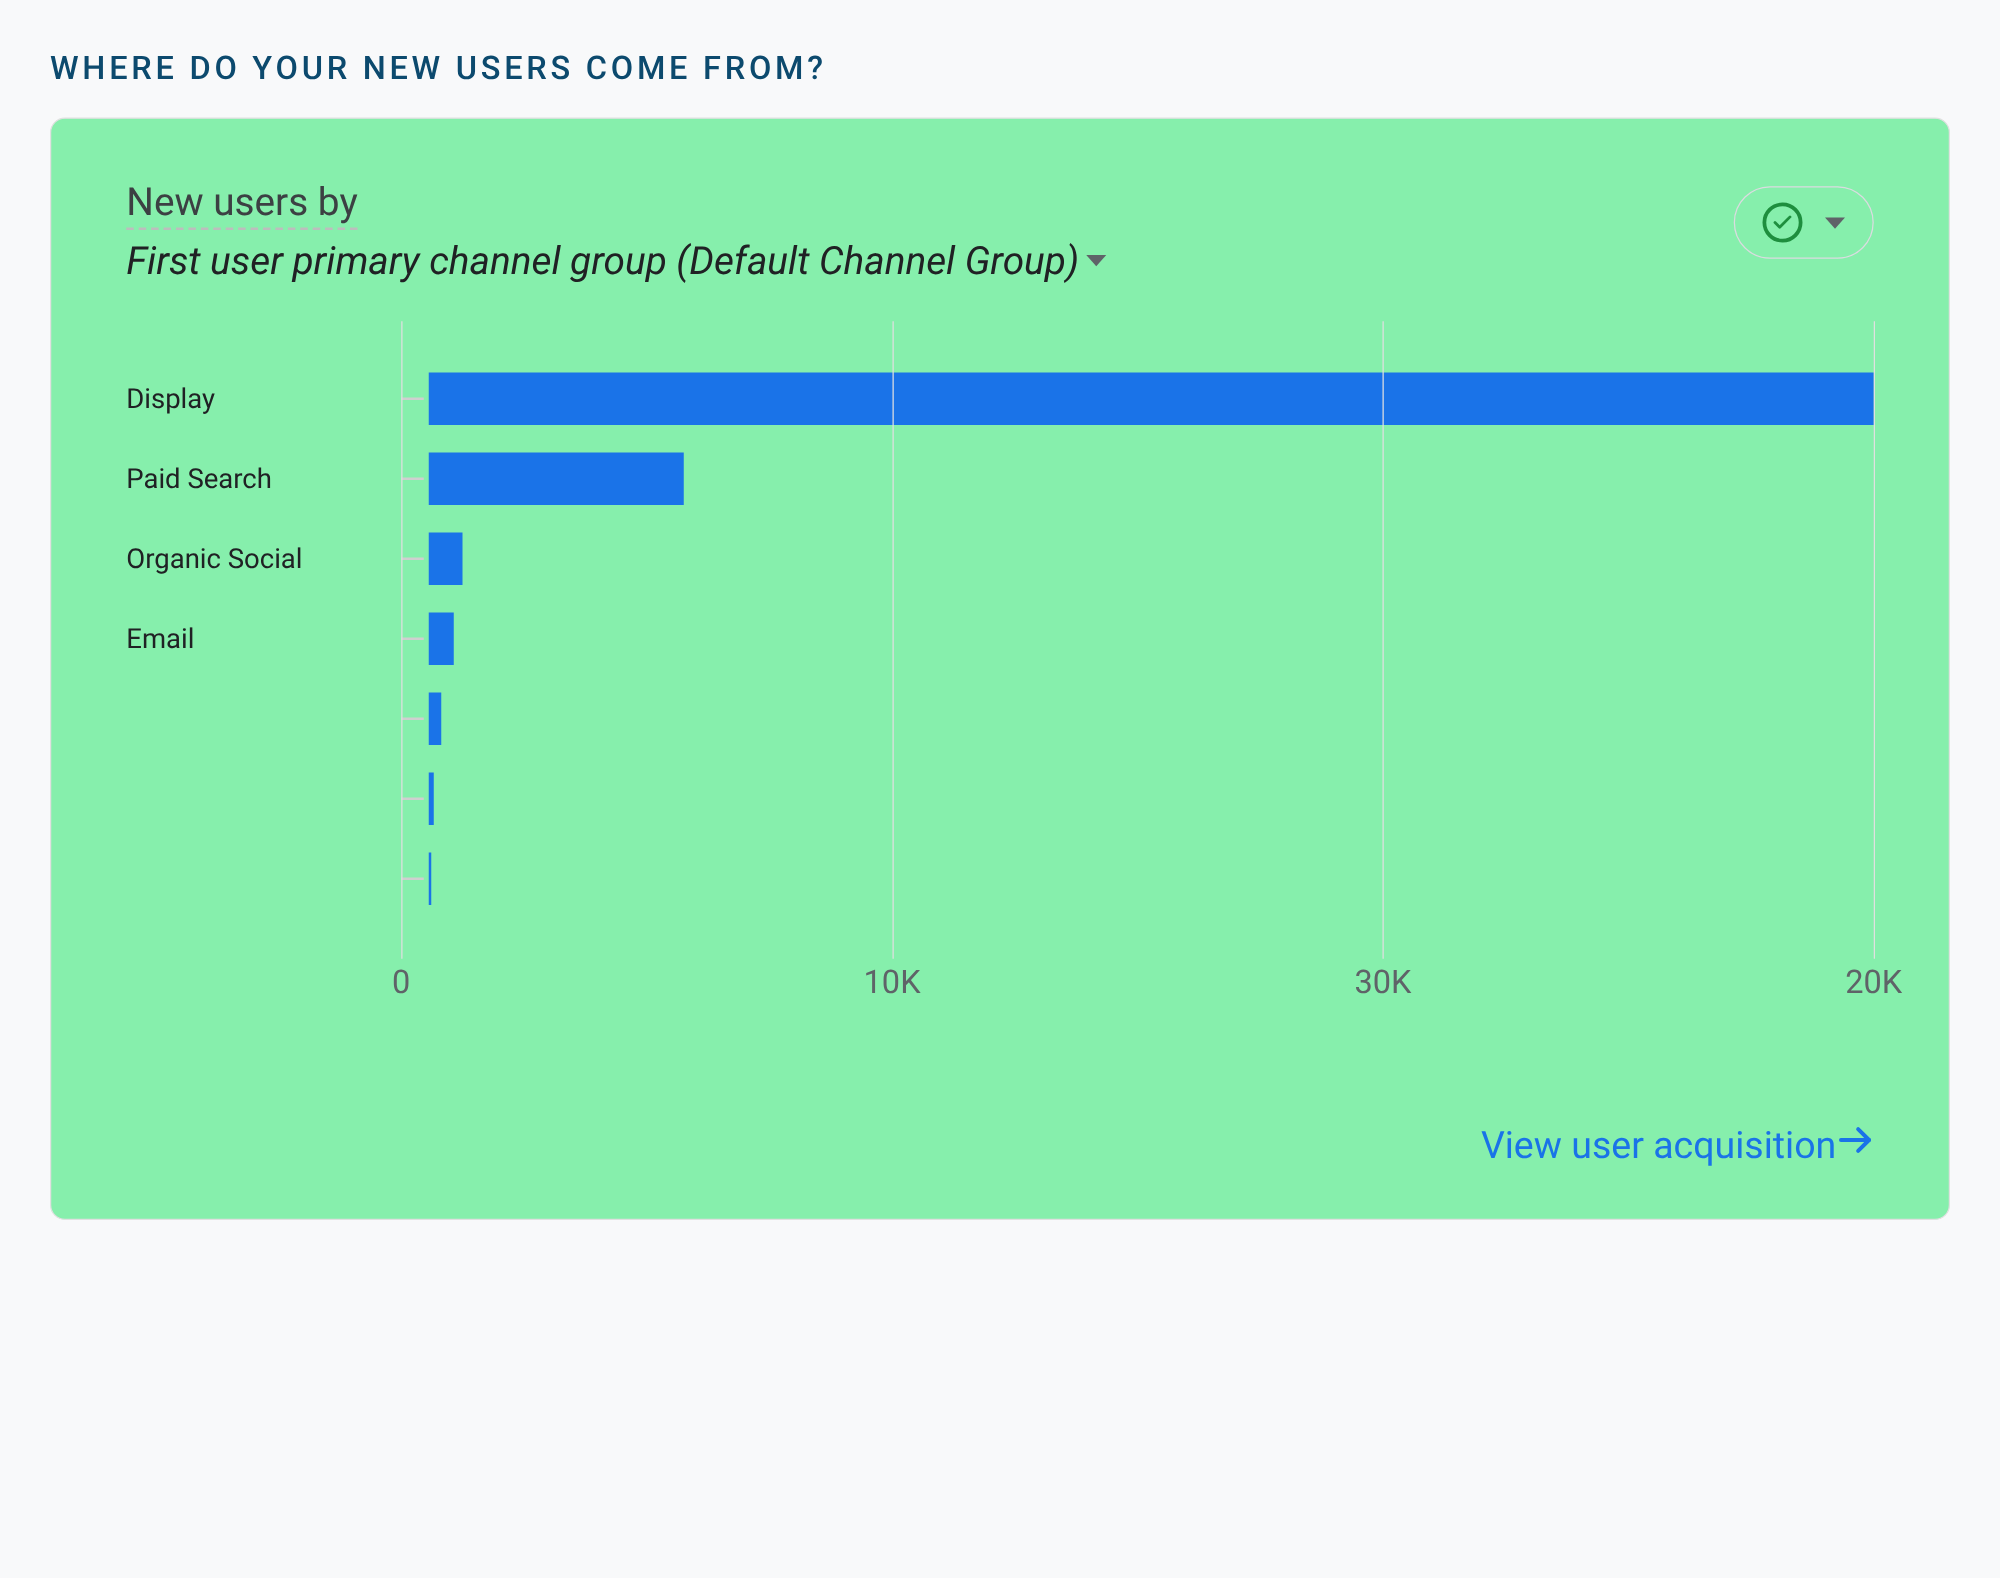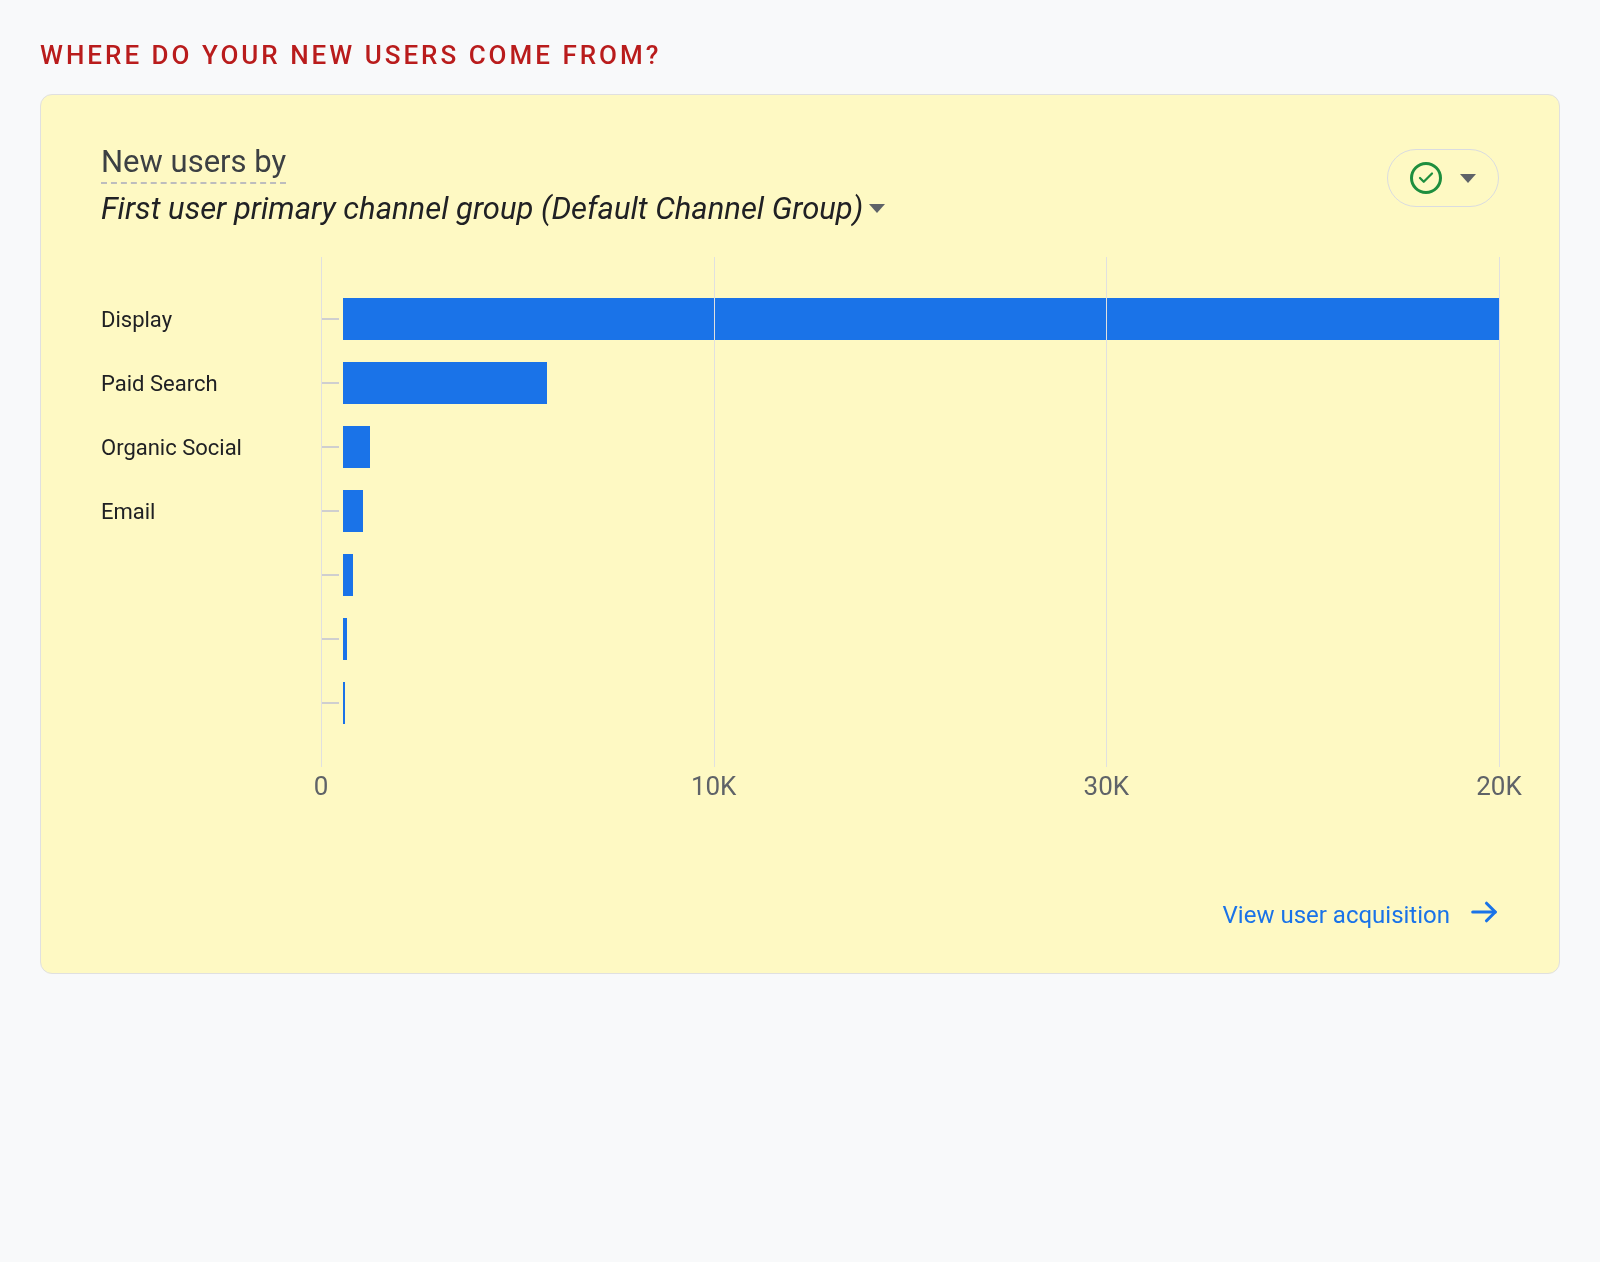--- a/index.html
+++ b/index.html
@@ -8,26 +8,26 @@
       background: #f8f9fa;
       width: 1600px;
       height: 1262px;
       padding: 40px;
       color: #202124;
     }
     .section-title {
       font-size: 26px;
       letter-spacing: 3px;
       font-weight: 500;
-      color: #b91c1c;
+      color: #0c4a6e;
       margin-bottom: 24px;
       text-transform: uppercase;
     }
     .card {
-      background: #fef9c3;
+      background: #86efac;
       border: 1px solid #e0e0e0;
       border-radius: 12px;
       padding: 48px 60px 40px 60px;
     }
     .card-header {
       display: flex;
       justify-content: space-between;
       align-items: flex-start;
       margin-bottom: 30px;
     }
@@ -140,23 +140,23 @@
       color: #5f6368;
     }
     .footer {
       margin-top: 100px;
       display: flex;
       justify-content: flex-end;
     }
     .view-link {
       display: flex;
       align-items: center;
-      gap: 19px;
+      gap: 0;
       color: #1a73e8;
-      font-size: 24px;
+      font-size: 30px;
       cursor: pointer;
     }
     .arrow-right svg { width: 30px; height: 30px; }
   </style>
 </head>
 <body>
 
 <div class="section-title">WHERE DO YOUR NEW USERS COME FROM?</div>
 
 <div class="card">

